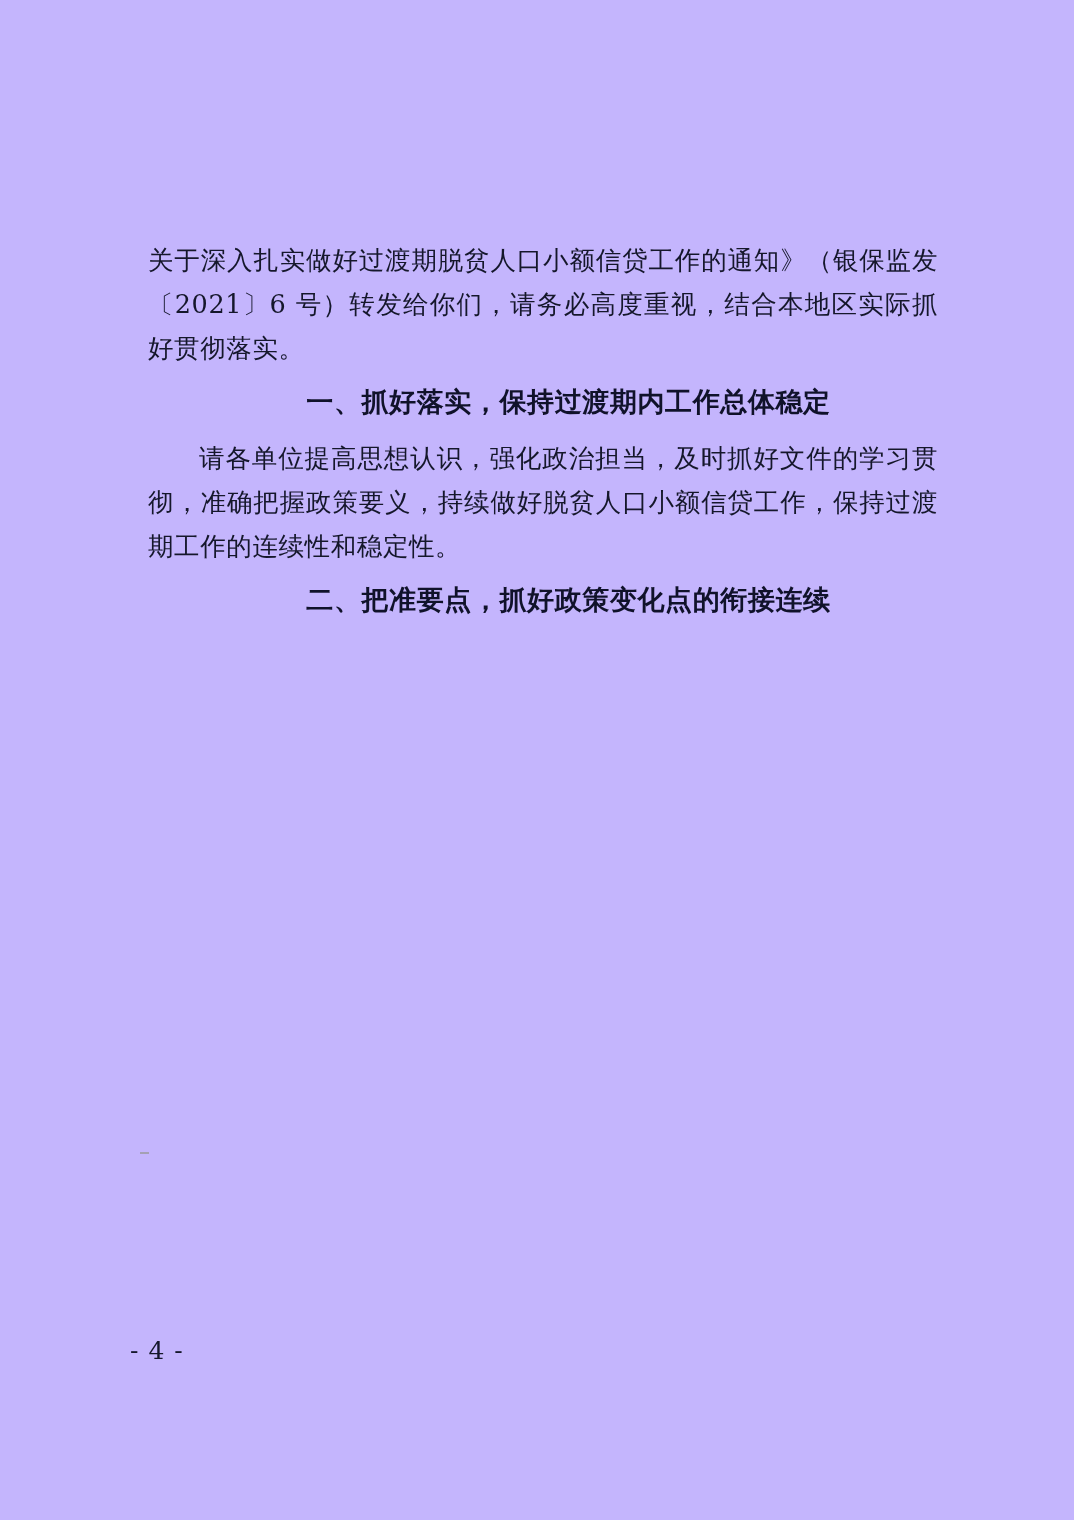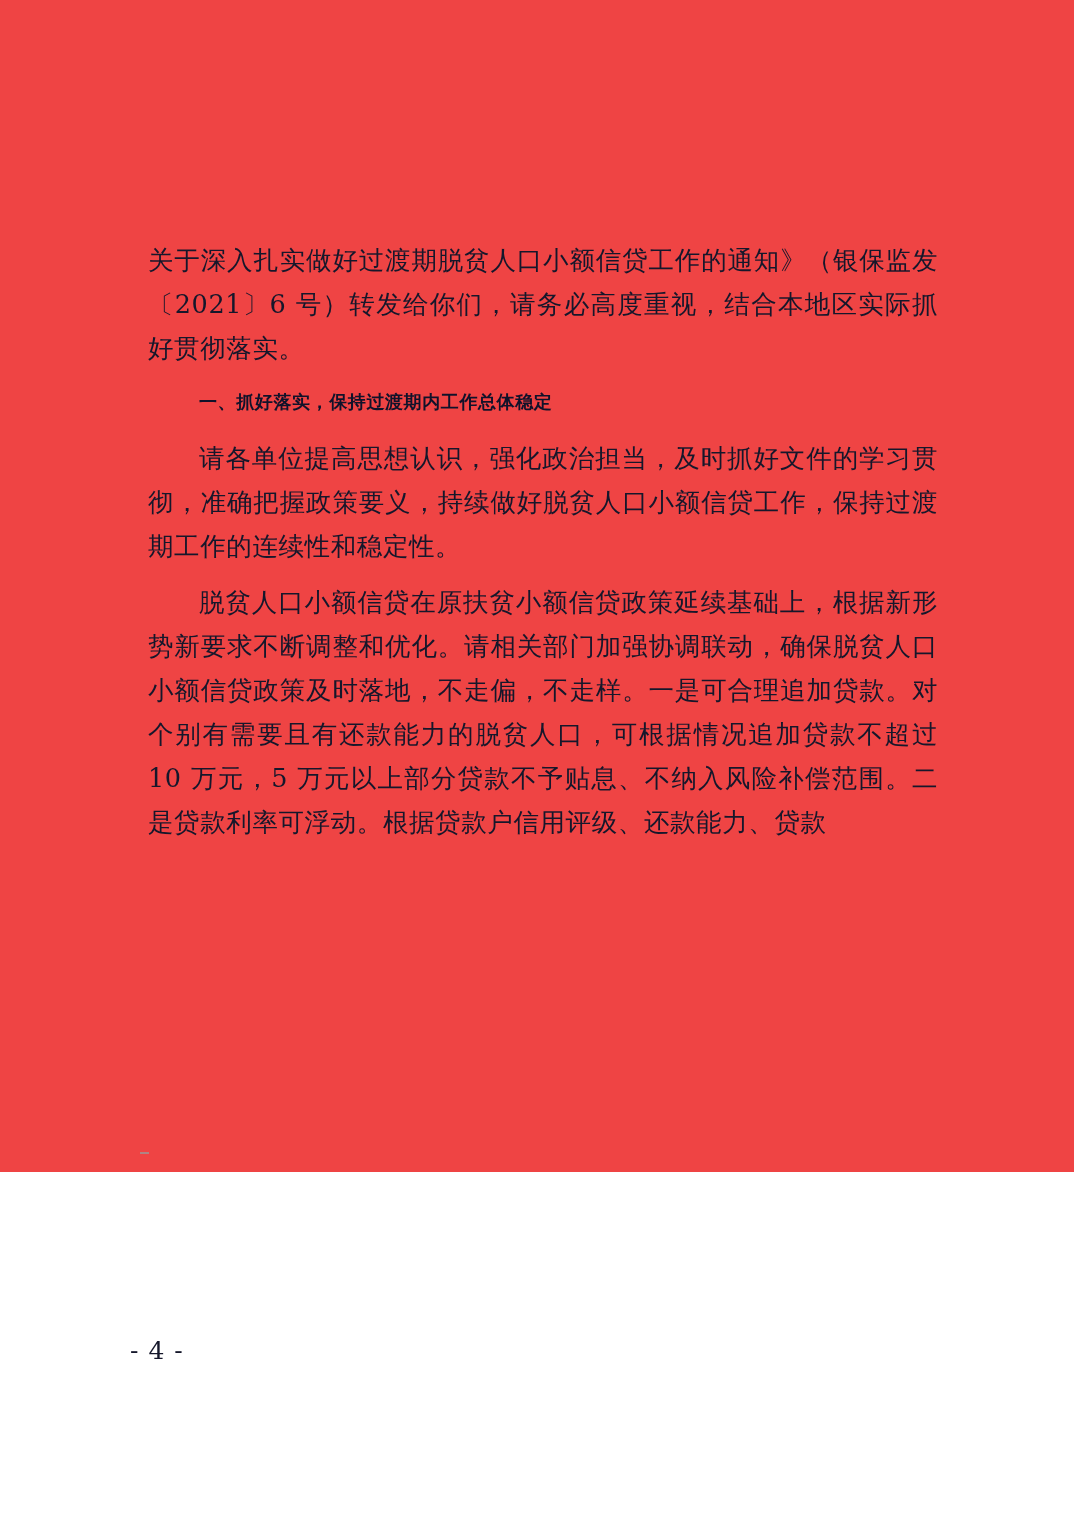--- a/index.html
+++ b/index.html
@@ -12,22 +12,22 @@
     height: 1520px;
     position: relative;
     font-family: "DejaVu Serif", "Liberation Serif", serif;
     color: #1a1a2e;
     overflow: hidden;
   }
   .page {
     position: absolute;
     top: 0; left: 0;
     width: 1074px;
-    height: 1172px;
-    background: #ef4444;
+    height: 1520px;
+    background: #c4b5fd;
   }
   .content {
     position: absolute;
     left: 148px;
     top: 238px;
     width: 790px;
   }
   .para {
     font-size: 25.5px;
     line-height: 44px;
@@ -35,28 +35,29 @@
     text-align: justify;
     text-justify: inter-ideograph;
     margin: 0 0 2px 0;
     color: #15172b;
   }
   .indent {
     text-indent: 51px;
     margin-top: 12px;
   }
   .heading {
-    font-size: 18px;
+    font-size: 27px;
     line-height: 44px;
     letter-spacing: 0.6px;
     font-weight: bold;
     text-indent: 51px;
     margin: 10px 0 2px 0;
     color: #10122a;
     font-family: "DejaVu Sans", "Liberation Sans", sans-serif;
+    text-align: center;
   }
   .page-number {
     position: absolute;
     left: 130px;
     top: 1336px;
     font-size: 25px;
     letter-spacing: 1px;
     color: #15172b;
   }
   .edge-mark {
@@ -71,20 +72,20 @@
 </style>
 </head>
 <body>
 
 <div class="page">
 
   <div class="content">
     <p class="para">关于深入扎实做好过渡期脱贫人口小额信贷工作的通知》（银保监发〔2021〕6 号）转发给你们，请务必高度重视，结合本地区实际抓好贯彻落实。</p>
     <p class="heading">一、抓好落实，保持过渡期内工作总体稳定</p>
     <p class="para indent">请各单位提高思想认识，强化政治担当，及时抓好文件的学习贯彻，准确把握政策要义，持续做好脱贫人口小额信贷工作，保持过渡期工作的连续性和稳定性。</p>
-    <p class="para indent">脱贫人口小额信贷在原扶贫小额信贷政策延续基础上，根据新形势新要求不断调整和优化。请相关部门加强协调联动，确保脱贫人口小额信贷政策及时落地，不走偏，不走样。一是可合理追加贷款。对个别有需要且有还款能力的脱贫人口，可根据情况追加贷款不超过 10 万元，5 万元以上部分贷款不予贴息、不纳入风险补偿范围。二是贷款利率可浮动。根据贷款户信用评级、还款能力、贷款</p>
+    <p class="heading">二、把准要点，抓好政策变化点的衔接连续</p>
   </div>
 
   <div class="edge-mark"></div>
 
   <div class="page-number">- 4 -</div>
 
 </div>
 
 </body></html>

